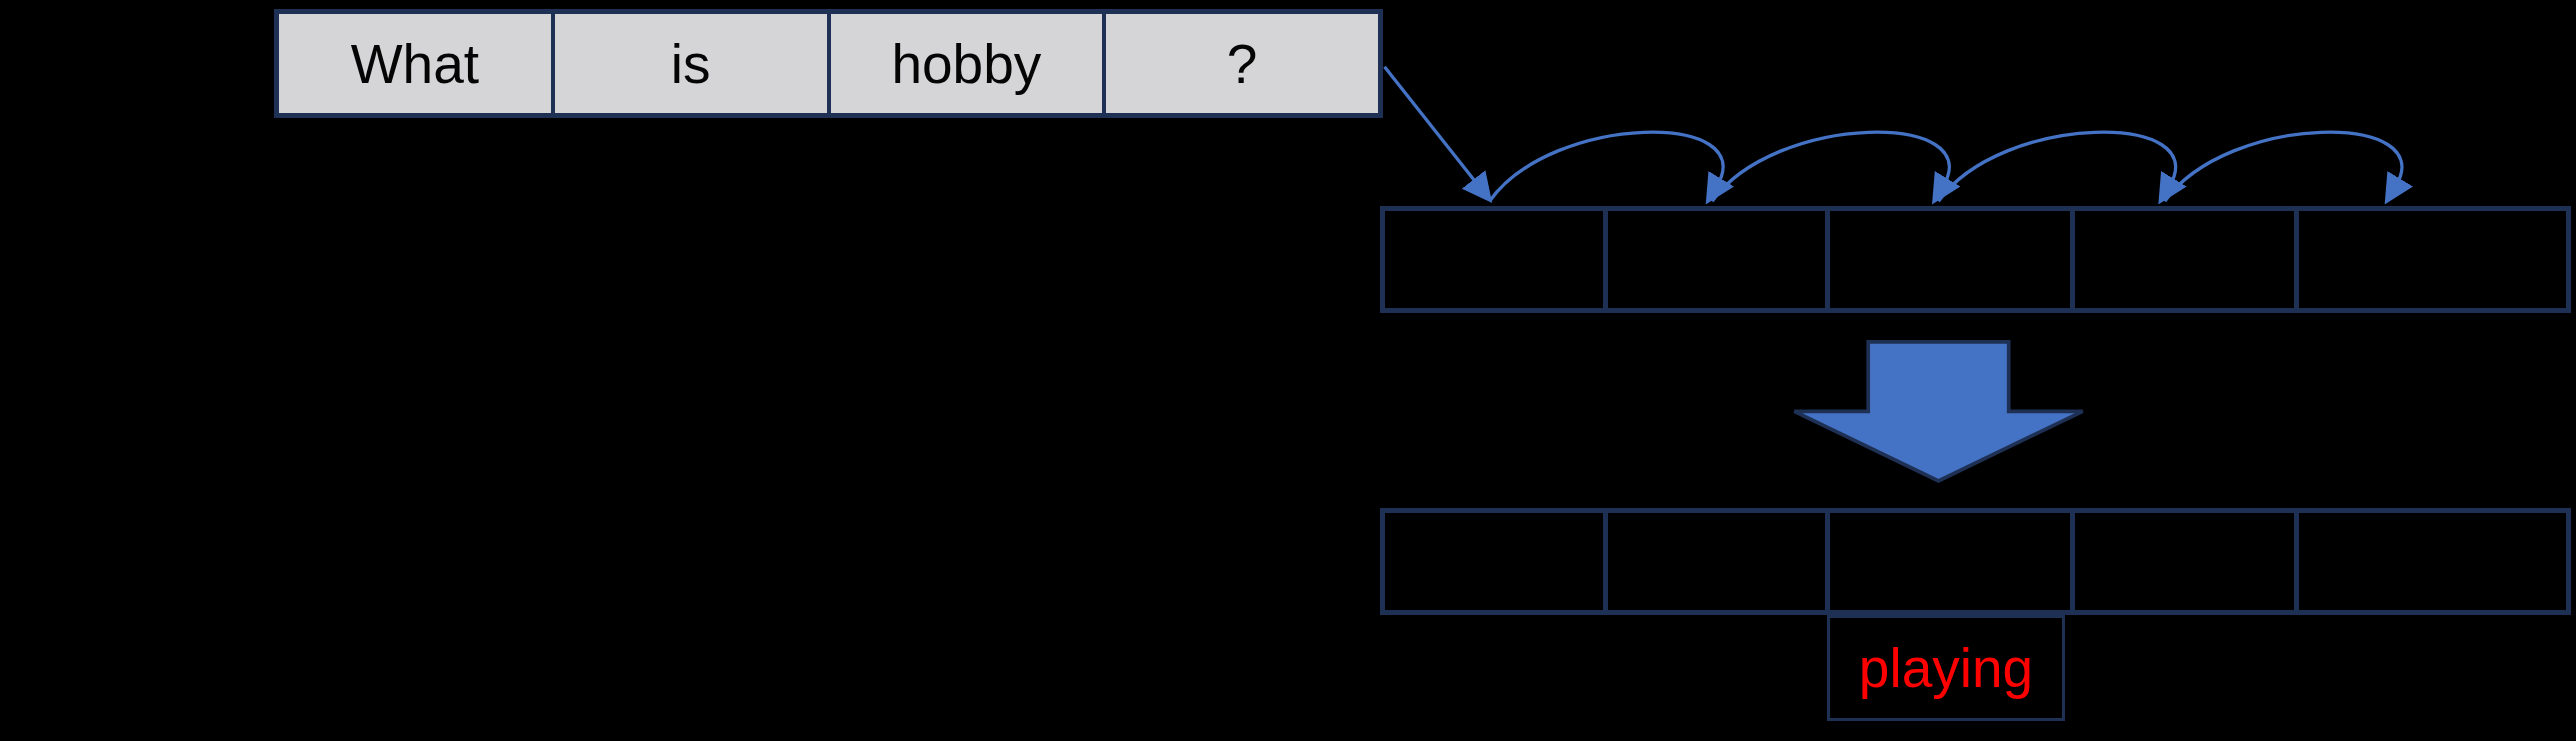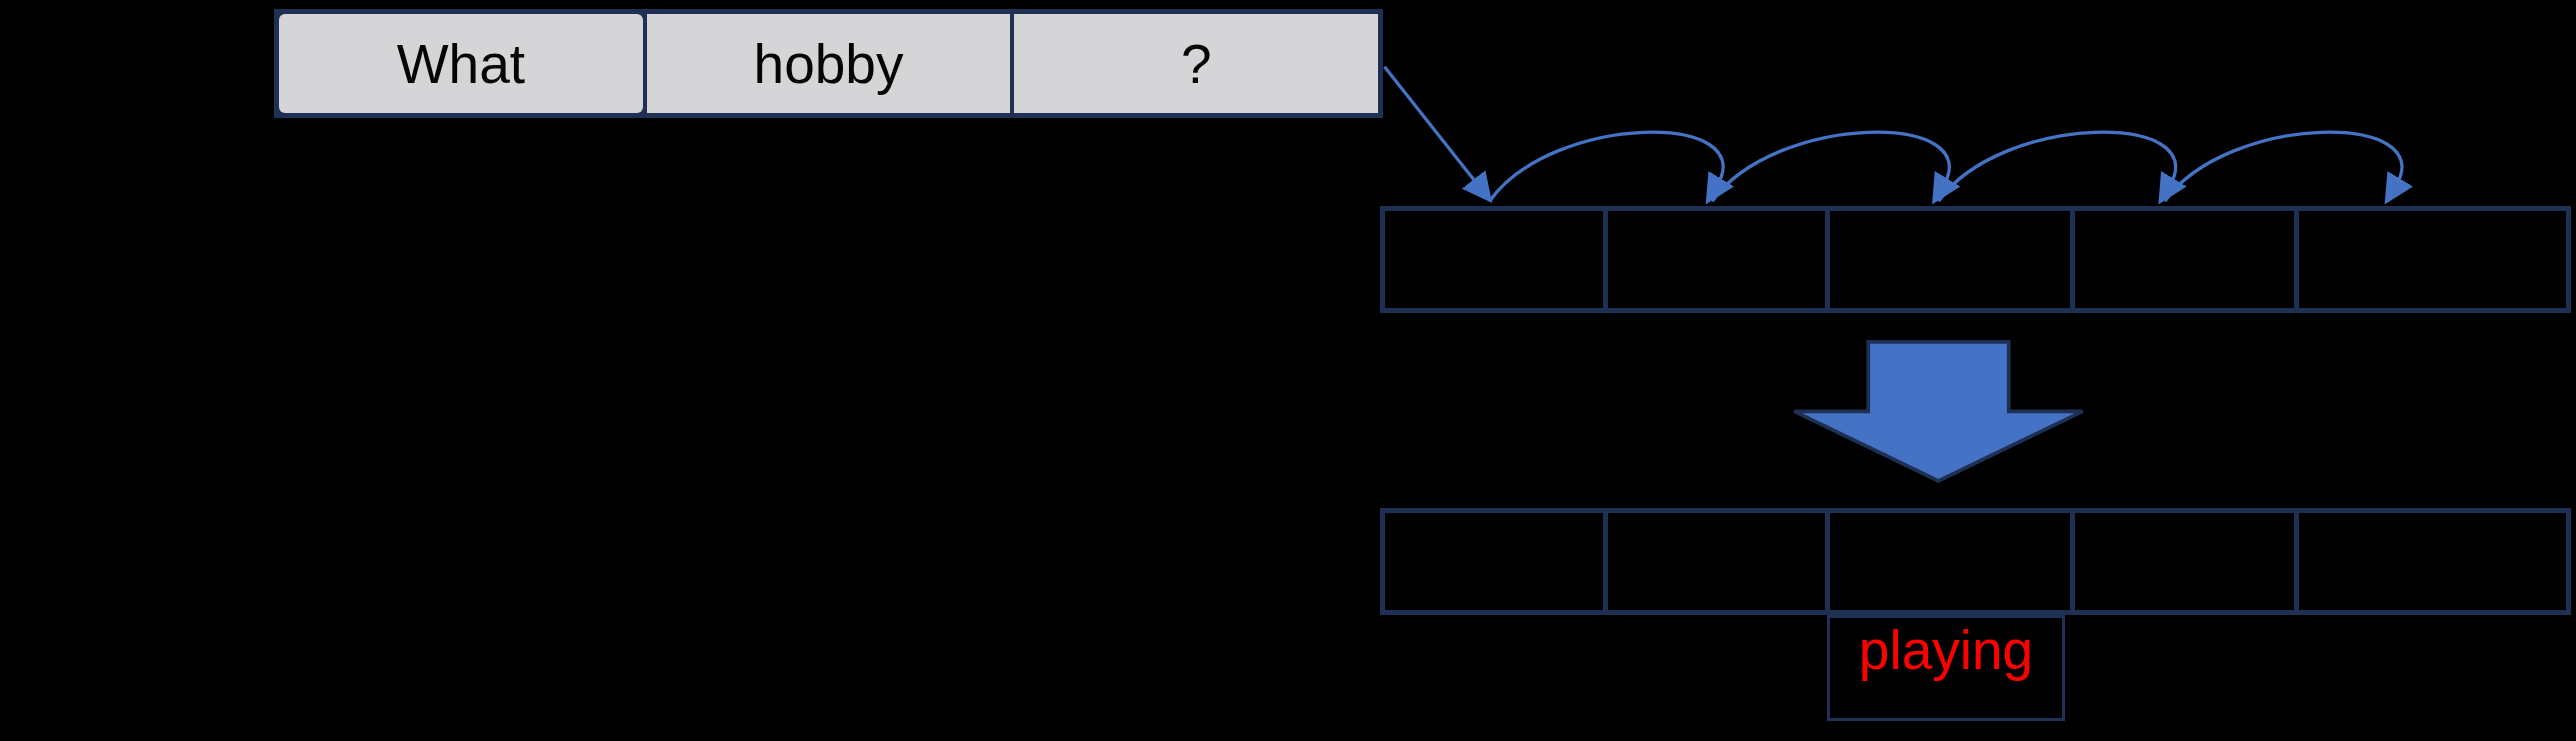--- a/index.html
+++ b/index.html
@@ -25,21 +25,21 @@
     flex: 1 1 0;
     background: #d5d5d7;
     display: flex;
     align-items: center;
     justify-content: center;
     font-size: 55px;
     color: #050505;
     border-left: 4.4px solid #1e3054;
     overflow: hidden;
   }
-  .word-cell:first-child { border-left: none; border-radius: 6px; }
+  .word-cell:first-child { border-left: none; }
 
   
   .slot-row {
     position: absolute;
     left: 1380px;
     width: 1191px; height: 107px;
     display: flex;
     border: 5.2px solid #1e3054;
     box-sizing: border-box;
     background: transparent;
@@ -59,20 +59,21 @@
   .w5 { flex: 370 0 0; }
 
   
   .output-cell {
     position: absolute;
     left: 1827px; top: 615px;
     width: 238px; height: 106px;
     border: 3px solid #1e3054;
     box-sizing: border-box;
     display: flex;
+    align-items: center;
     justify-content: center;
     font-size: 55px;
     color: #ff0000;
     background: transparent;
   }
 
   .arrow-layer {
     position: absolute;
     left: 0; top: 0;
     width: 2576px; height: 742px;
@@ -80,20 +81,23 @@
   }
 </style>
 </head>
 <body>
 
 <div id="canvas">
 
   <div class="word-table">
     <div class="word-cell">
       <span>What</span>
+    </div>
+    <div class="word-cell">
+      <span>is</span>
     </div>
     <div class="word-cell">
       <span>hobby</span>
     </div>
     <div class="word-cell">
       <span>?</span>
     </div>
   </div>
 
   <div class="slot-row middle">

